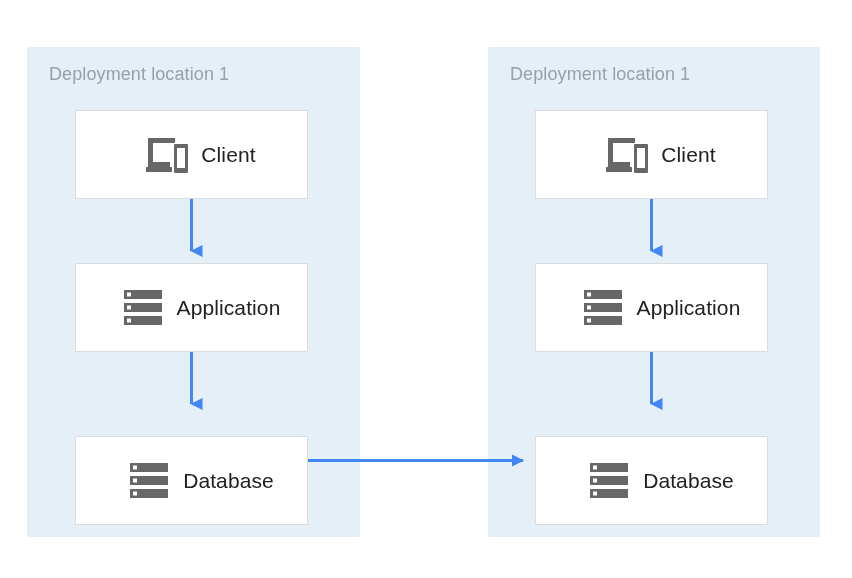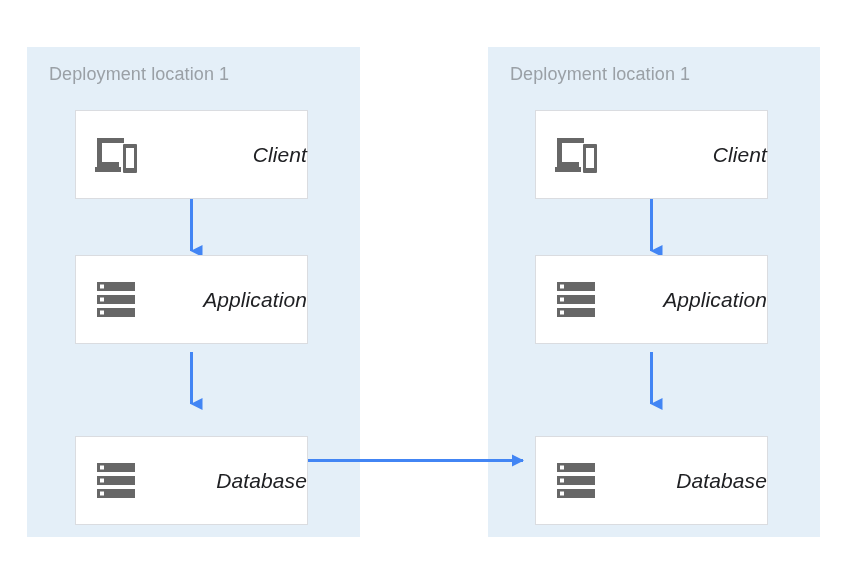--- a/index.html
+++ b/index.html
@@ -42,27 +42,26 @@
   
   .node {
     position: absolute;
     width: 233px;
     height: 89px;
     background: #ffffff;
     border: 1px solid #dadce0;
     box-sizing: border-box;
     display: flex;
     align-items: center;
-    justify-content: space-between;
-    font-style: italic;
+    justify-content: center;
   }
   .node-1 { left: 75px; }
   .node-2 { left: 535px; }
   .row-client { top: 110px; }
-  .row-app    { top: 255px; }
+  .row-app    { top: 263px; }
   .row-db     { top: 436px; }
 
   .node-icon {
     width: 48px;
     height: 48px;
     margin-left: 16px;
     margin-right: 10px;
     flex: 0 0 auto;
     display: flex;
     align-items: center;

